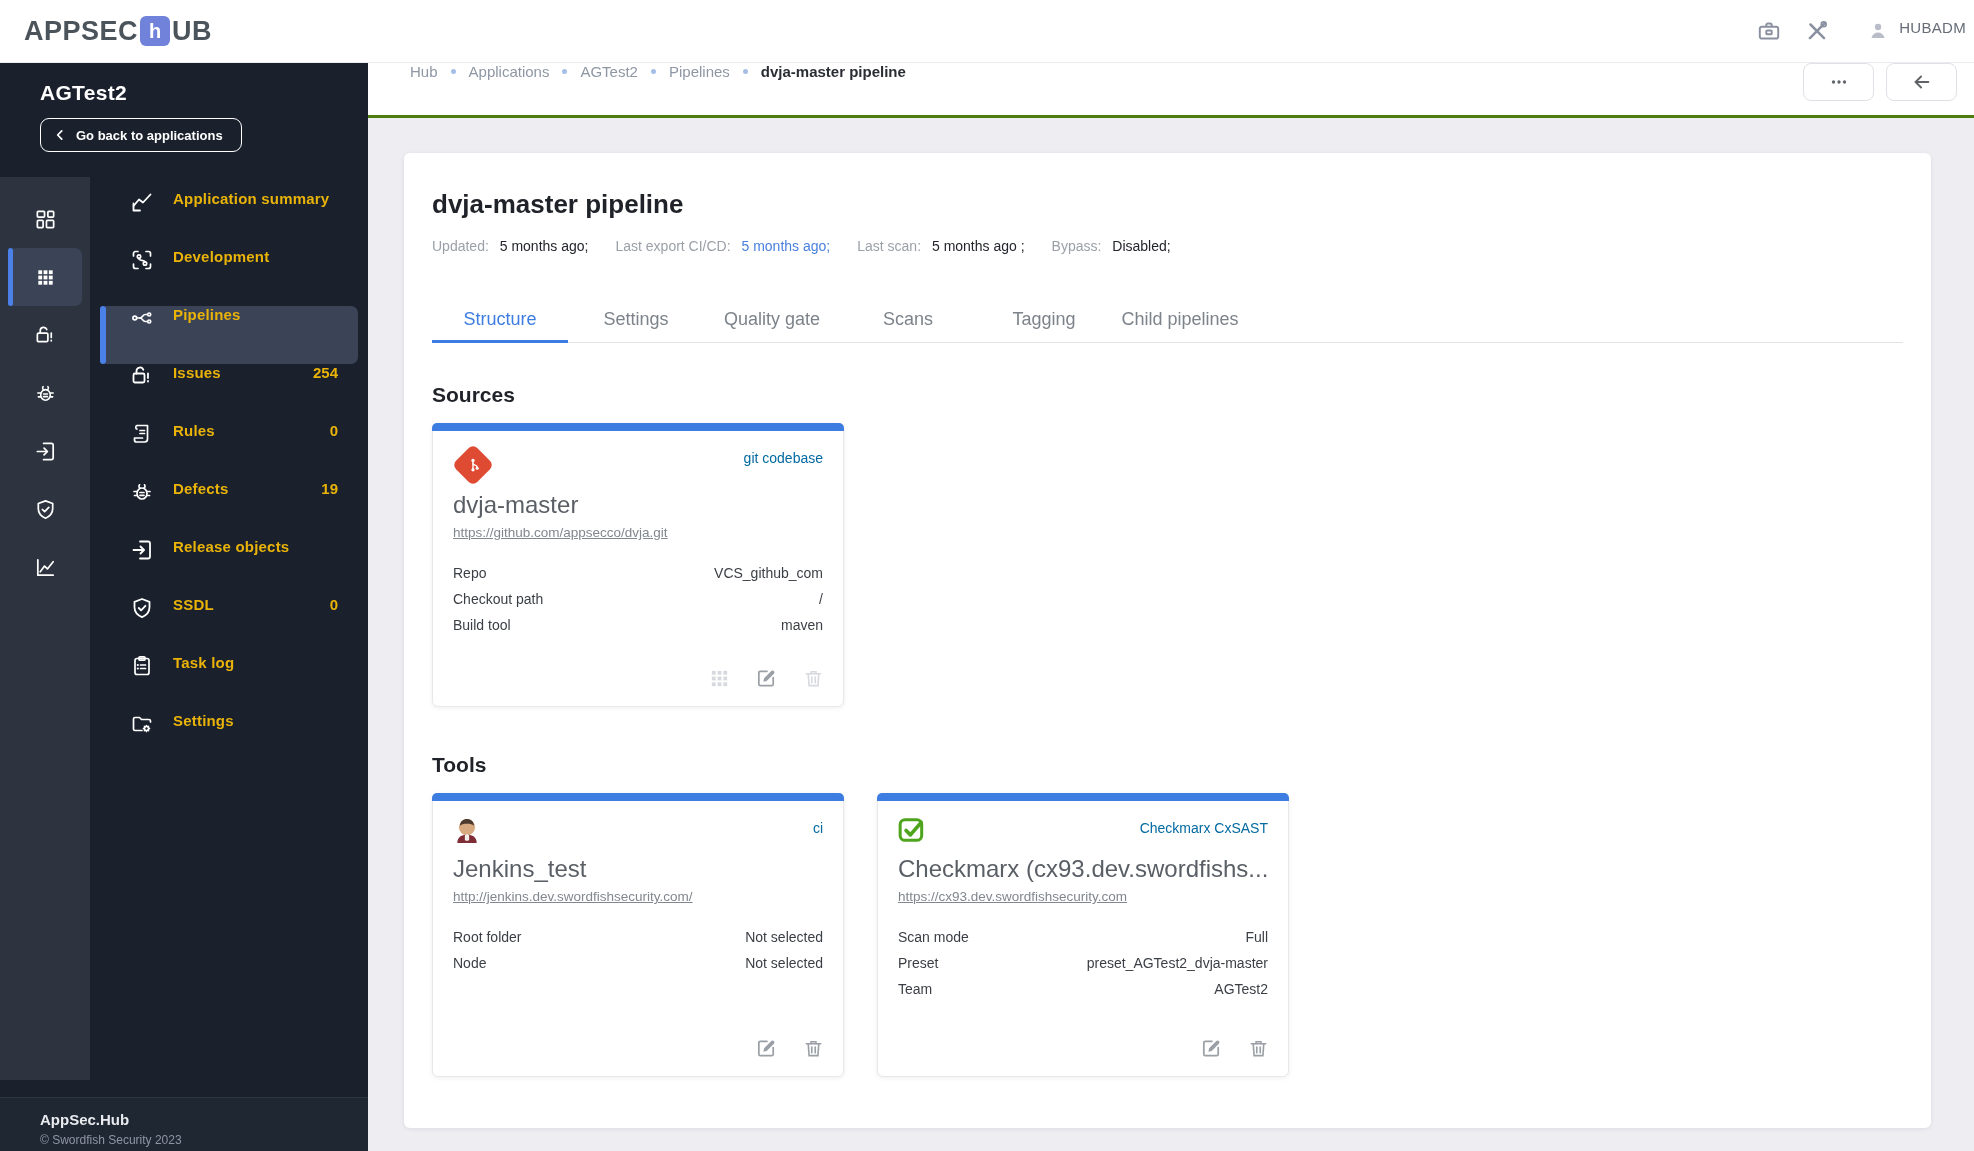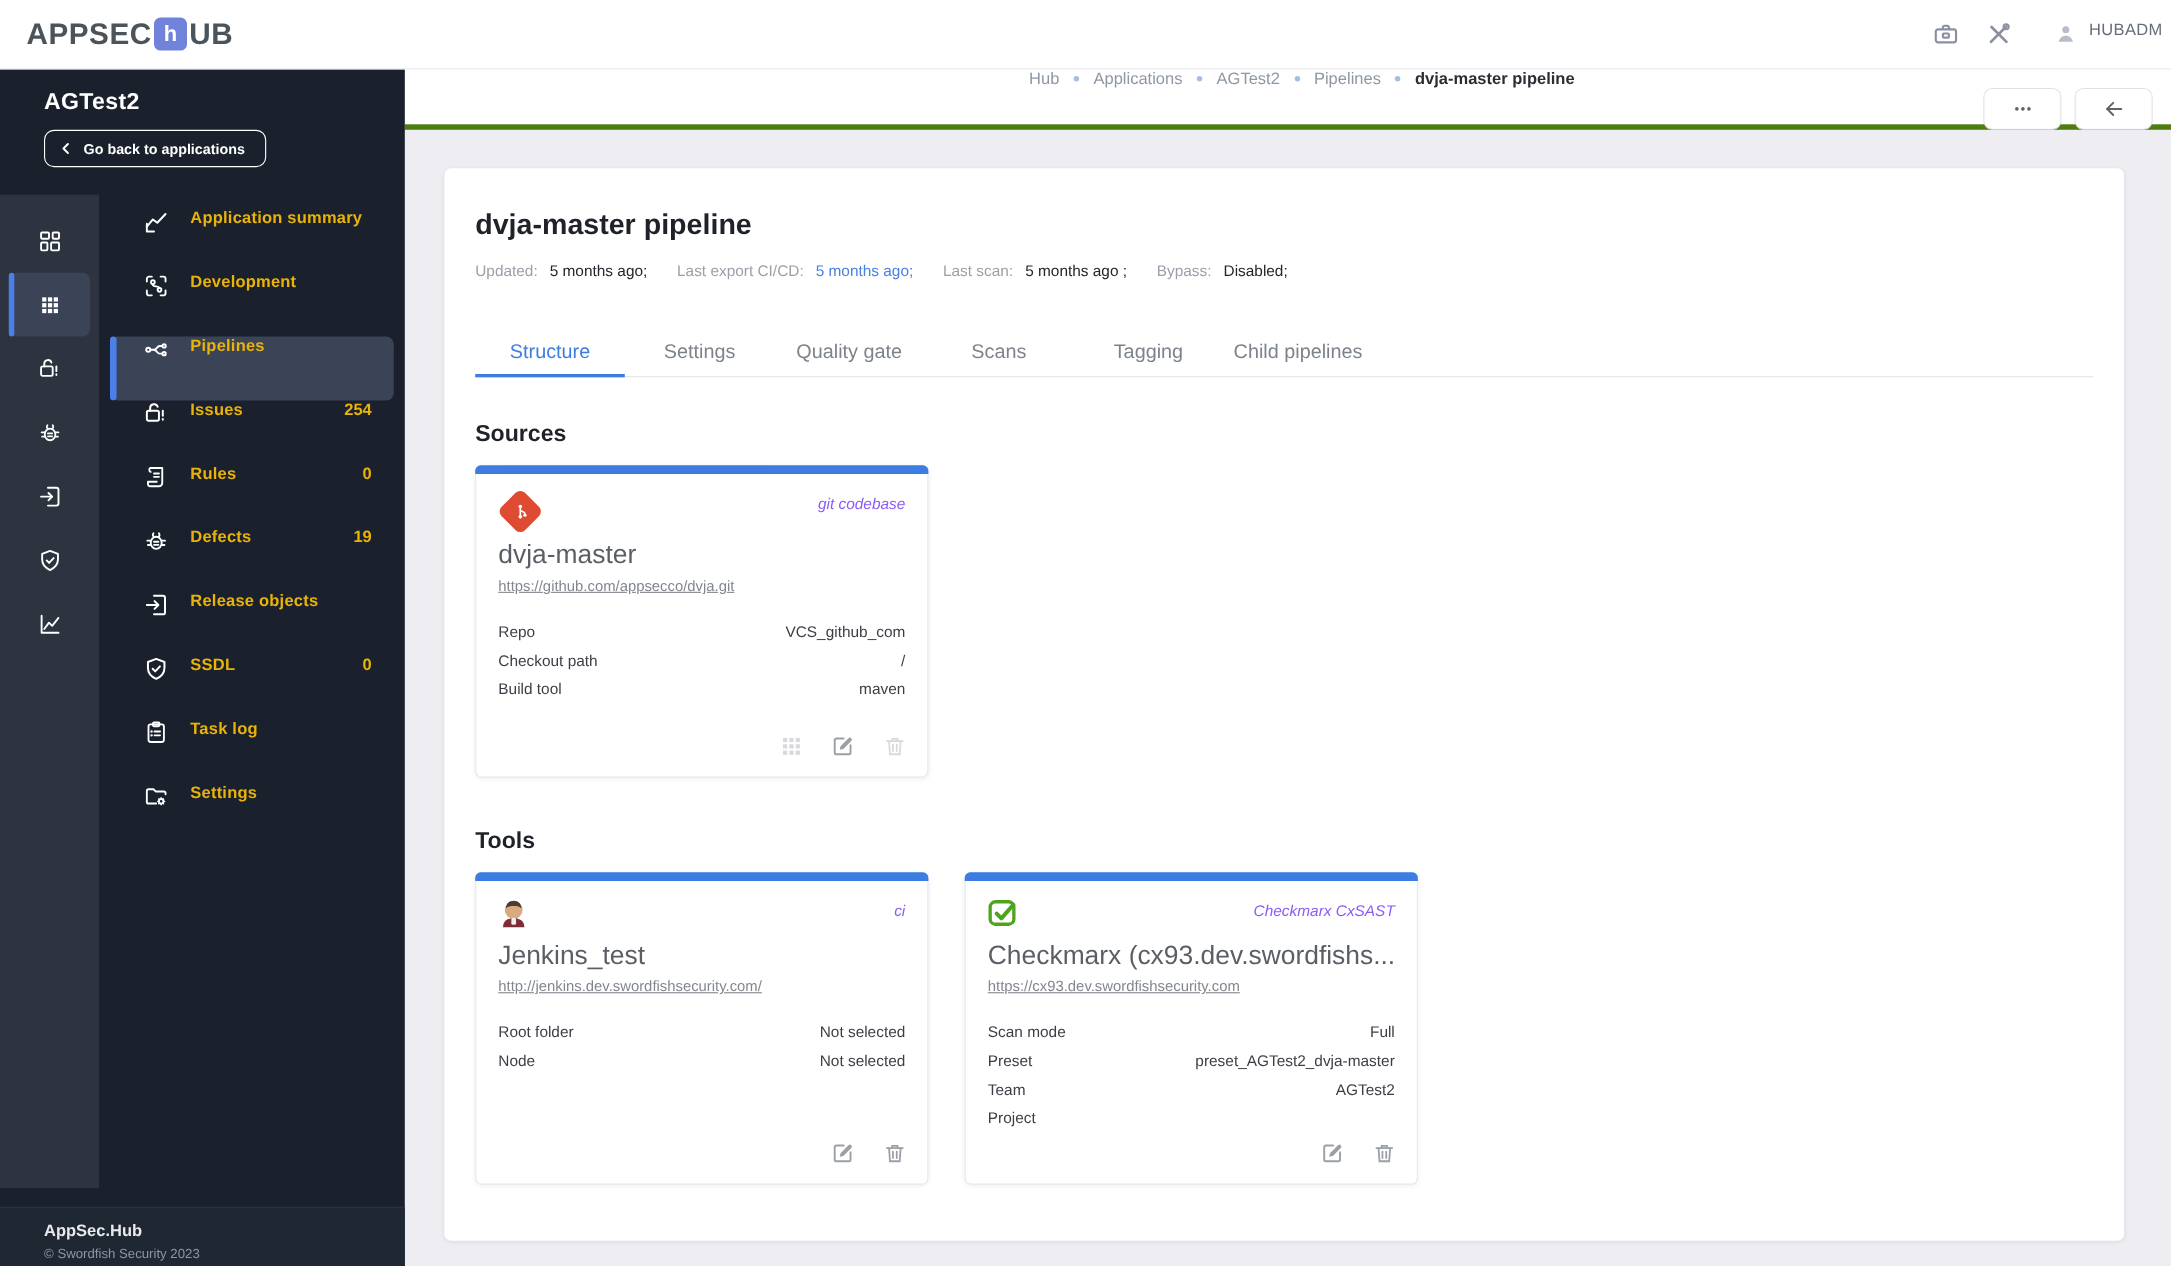--- a/index.html
+++ b/index.html
@@ -37,21 +37,21 @@
   .mi-label { font-size:15px; font-weight:600; letter-spacing:.2px; }
   .mi-badge { margin-left:auto; font-size:15px; font-weight:bold; }
   .mi.active { background:#3B4357; }
   .mi.active::before { content:""; position:absolute; left:0; top:0; bottom:0; width:6px; background:#4A80E8; border-radius:6px; }
   .sb-footer { position:absolute; left:0; right:0; bottom:0; height:54px; background:#1F2733; border-top:1px solid rgba(255,255,255,.07); padding:13px 0 0 40px; }
   .sb-f-title { color:#E8EAED; font-size:15px; font-weight:bold; }
   .sb-f-copy { color:#8F96A3; font-size:12px; margin-top:5px; }
 
   
   .main { position:absolute; top:63px; left:368px; right:0; bottom:0; }
-  .crumbbar { height:55px; background:#fff; border-bottom:5px solid #4d7c0f; display:flex; align-items:center; padding:0 17px 0 42px;flex-direction:column; }
+  .crumbbar { height:55px; background:#fff; border-bottom:3px solid #4d7c0f; display:flex; align-items:flex-start; padding:0 17px 0 42px; }
   .crumbs { display:flex; align-items:center; font-size:15px; color:#8E97A3; }
   .crumb { cursor:pointer; }
   .crumb-dot { width:5px; height:5px; border-radius:50%; background:#A5BEE6; margin:0 13px; }
   .crumb-cur { color:#2A2D33; font-weight:bold; }
   .crumb-actions { margin-left:auto; display:flex; gap:12px; }
   .sq-btn { width:71px; height:38px; background:#fff; border:1px solid #DFE1E6; border-radius:8px; display:flex; align-items:center; justify-content:center; color:#5F6368; cursor:pointer; }
   .sq-btn svg { width:22px; height:22px; }
 
   .content { position:absolute; top:56px; left:0; right:0; bottom:0; background:#EDEDF2; }
   .panel { margin:34px 0 0 36px; width:1527px; height:975px; background:#fff; border-radius:6px; box-shadow:0 1px 4px rgba(25,30,60,.08); padding:36px 28px 0; }
@@ -68,21 +68,21 @@
   .tab.active { color:#3D7DE2; }
   .tab.active::after { content:""; position:absolute; left:0; right:0; bottom:-1px; height:3px; background:#3D7DE2; }
 
   .section-h { margin-top:40px; font-size:21px; font-weight:bold; color:#1F2228; }
   .cards-row { display:flex; gap:33px; margin-top:16px; }
 
   .card { position:relative; width:412px; height:284px; background:#fff; border:1px solid #E7E8EC; border-radius:6px; box-shadow:0 1px 5px rgba(20,24,40,.07); }
   .card-bar { height:8px; background:#3D7DE2; border-radius:5px 5px 0 0; margin:-1px -1px 0; }
   .card-body { padding:15px 20px 0; }
   .card-head { display:flex; justify-content:space-between; align-items:flex-start; }
-  .card-type { font-size:14px; color:#8b5cf6; margin-top:4px;font-style:italic; }
+  .card-type { font-size:14px; color:#0369a1; margin-top:4px; }
   .card-title { margin-top:11px; font-size:24px; color:#5A5F66; white-space:nowrap; overflow:hidden; }
   .card-url { margin-top:6px; font-size:13.5px; color:#82878E; text-decoration:underline; cursor:pointer; display:inline-block; }
   .card-rows { margin-top:19px; }
   .crow { display:flex; justify-content:space-between; font-size:14px; color:#3B3F45; height:26px; align-items:center; }
   .card-actions { position:absolute; right:18px; bottom:16px; display:flex; gap:24px; }
   .act { width:23px; height:23px; color:#9AA0A6; cursor:pointer; }
   .act.faint { color:#D7D9DE; }
 
   .git-badge { width:30px; height:30px; background:#DE4B32; border-radius:6px; transform:rotate(45deg); margin:4px 0 0 5px; display:flex; align-items:center; justify-content:center; }
   .git-badge svg { width:22px; height:22px; transform:rotate(-45deg); }
@@ -527,24 +527,20 @@
                   <span>Full</span>
               </div>
               <div class="crow">
                 <span>Preset</span>
                   <span>preset_AGTest2_dvja-master</span>
               </div>
               <div class="crow">
                 <span>Team</span>
                   <span>AGTest2</span>
               </div>
-              <div class="crow">
-                <span>Project</span>
-                  <span></span>
-              </div>
             </div>
           </div>
           <div class="card-actions">
             <span class="act">
               <svg viewBox="0 0 24 24" fill="none" stroke="currentColor" stroke-width="1.8" stroke-linecap="round">
                   <path d="M12.5 4.5H5.5a1.5 1.5 0 0 0-1.5 1.5v12a1.5 1.5 0 0 0 1.5 1.5h12a1.5 1.5 0 0 0 1.5-1.5v-7"></path>
                   <path d="M19.7 4.3a1.9 1.9 0 0 0-2.7 0L9.5 11.8l-.8 3.5 3.5-.8 7.5-7.5a1.9 1.9 0 0 0 0-2.7z" fill="currentColor" stroke="none"></path>
                 </svg>
             </span>
             <span class="act">

